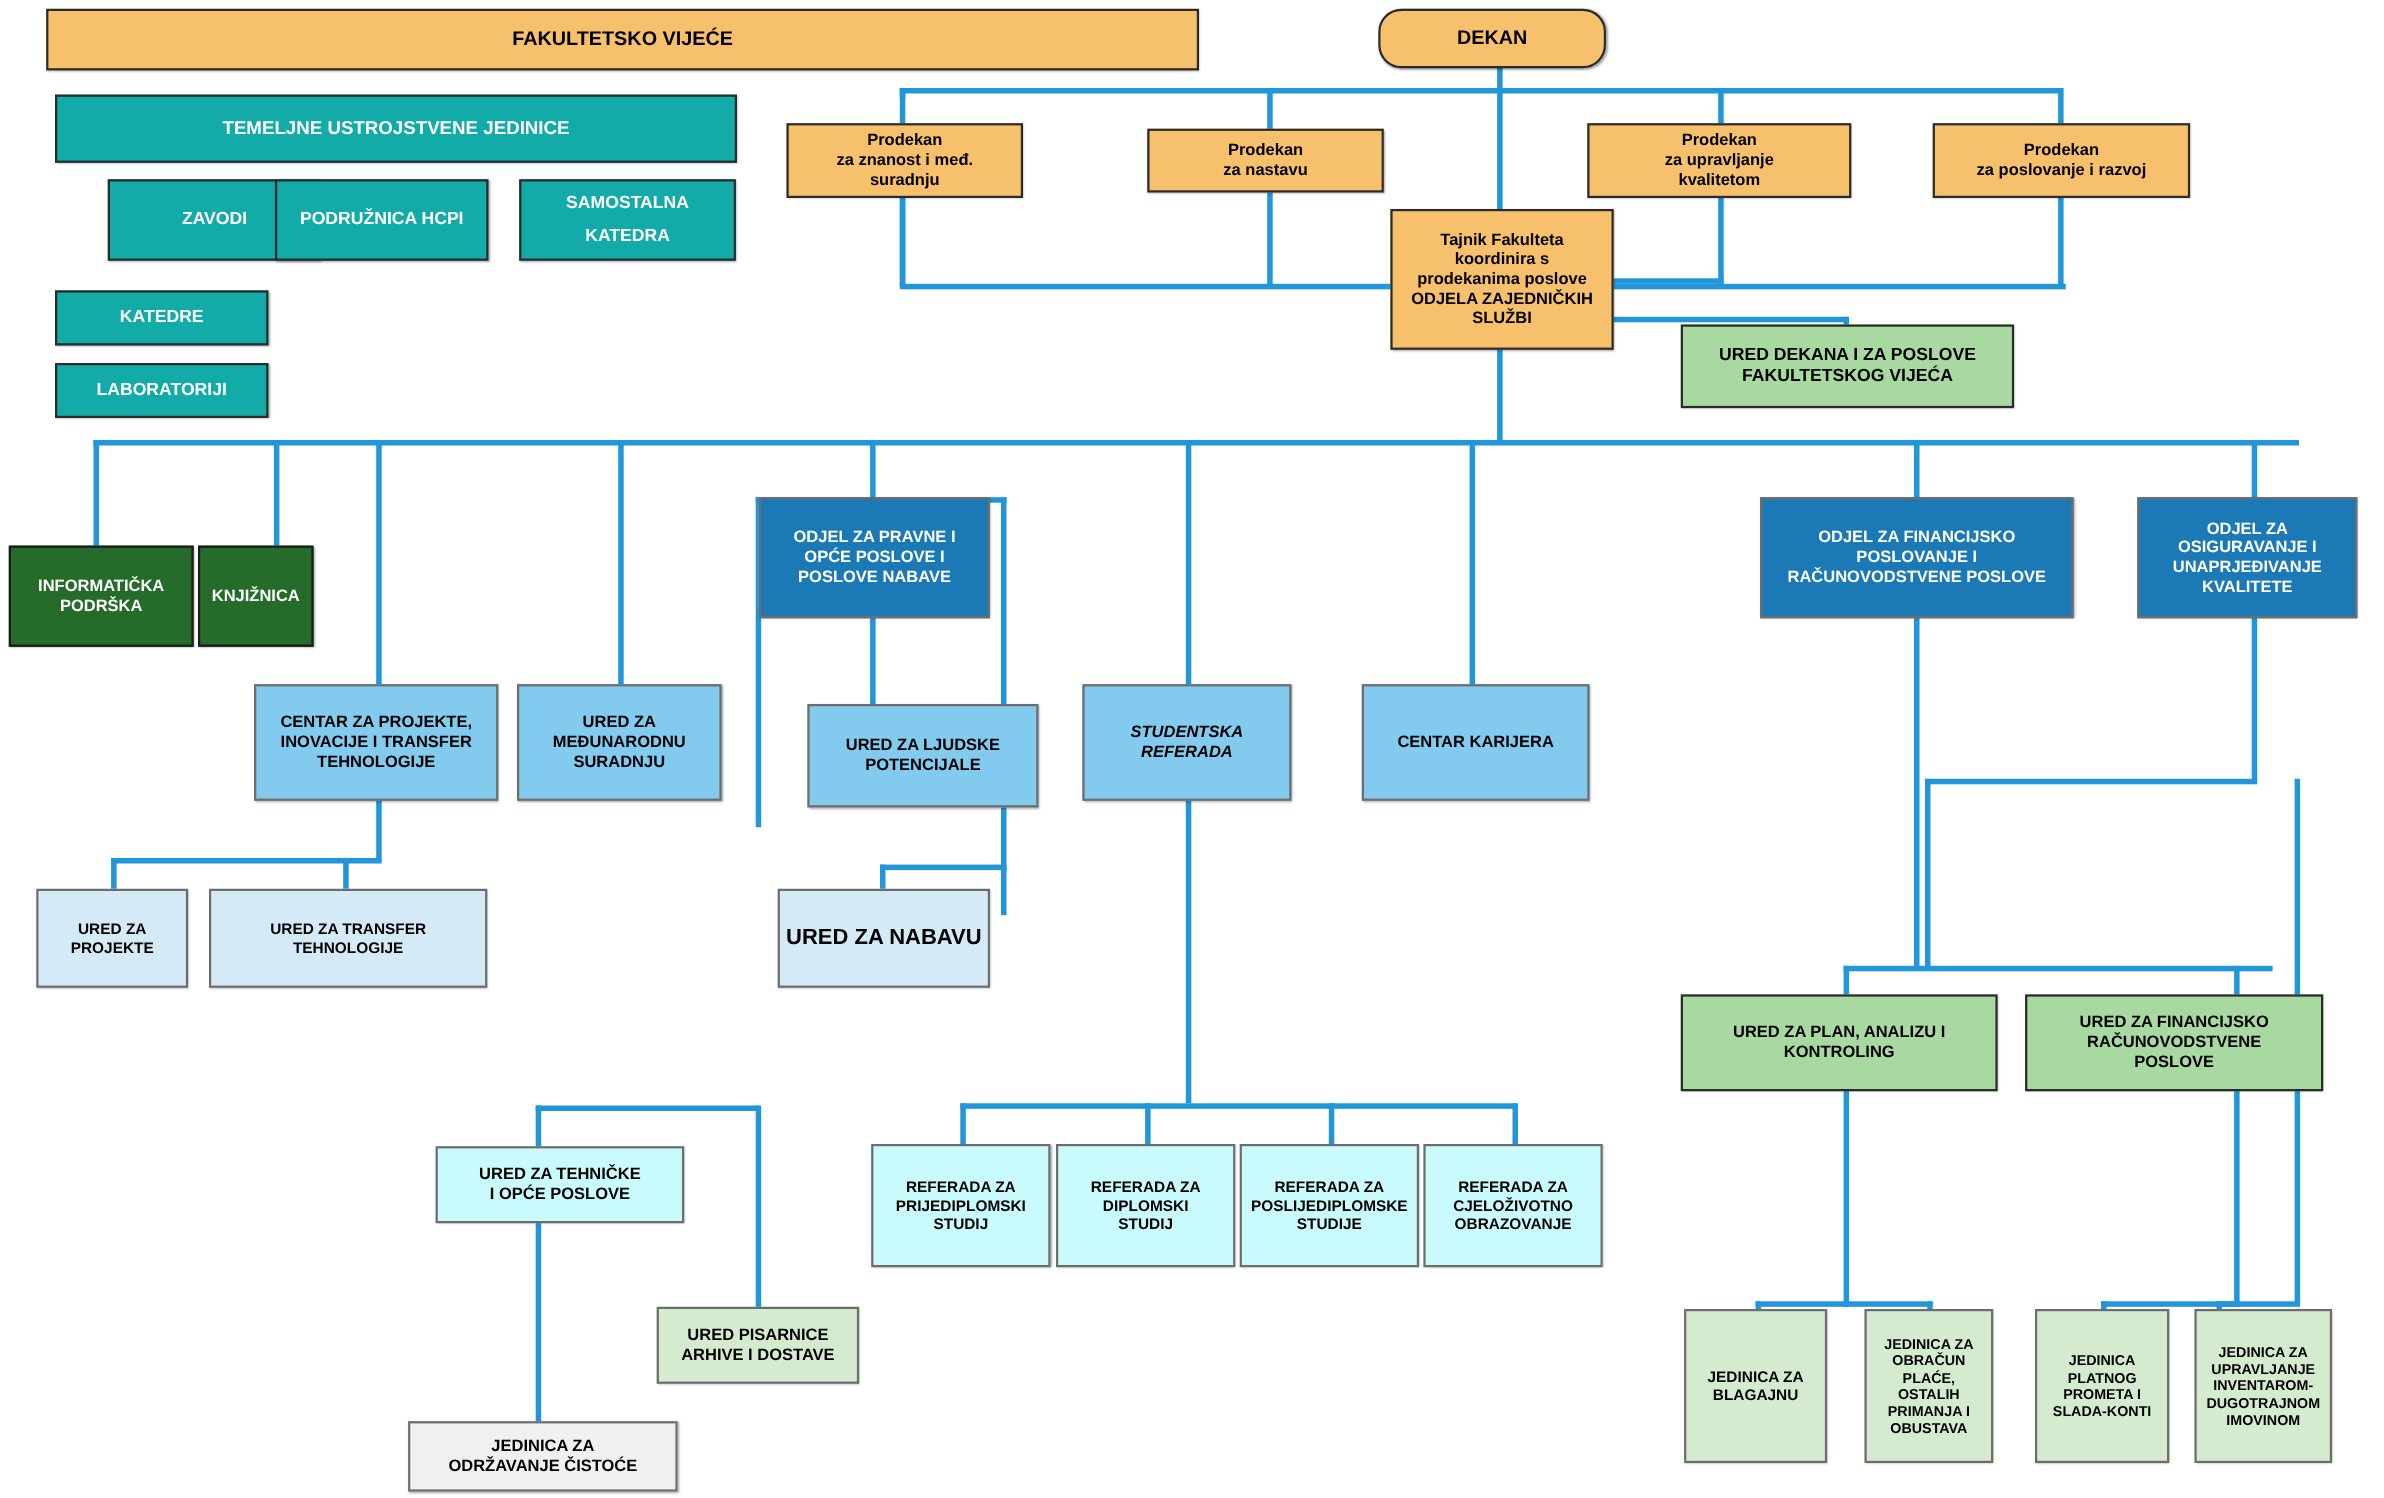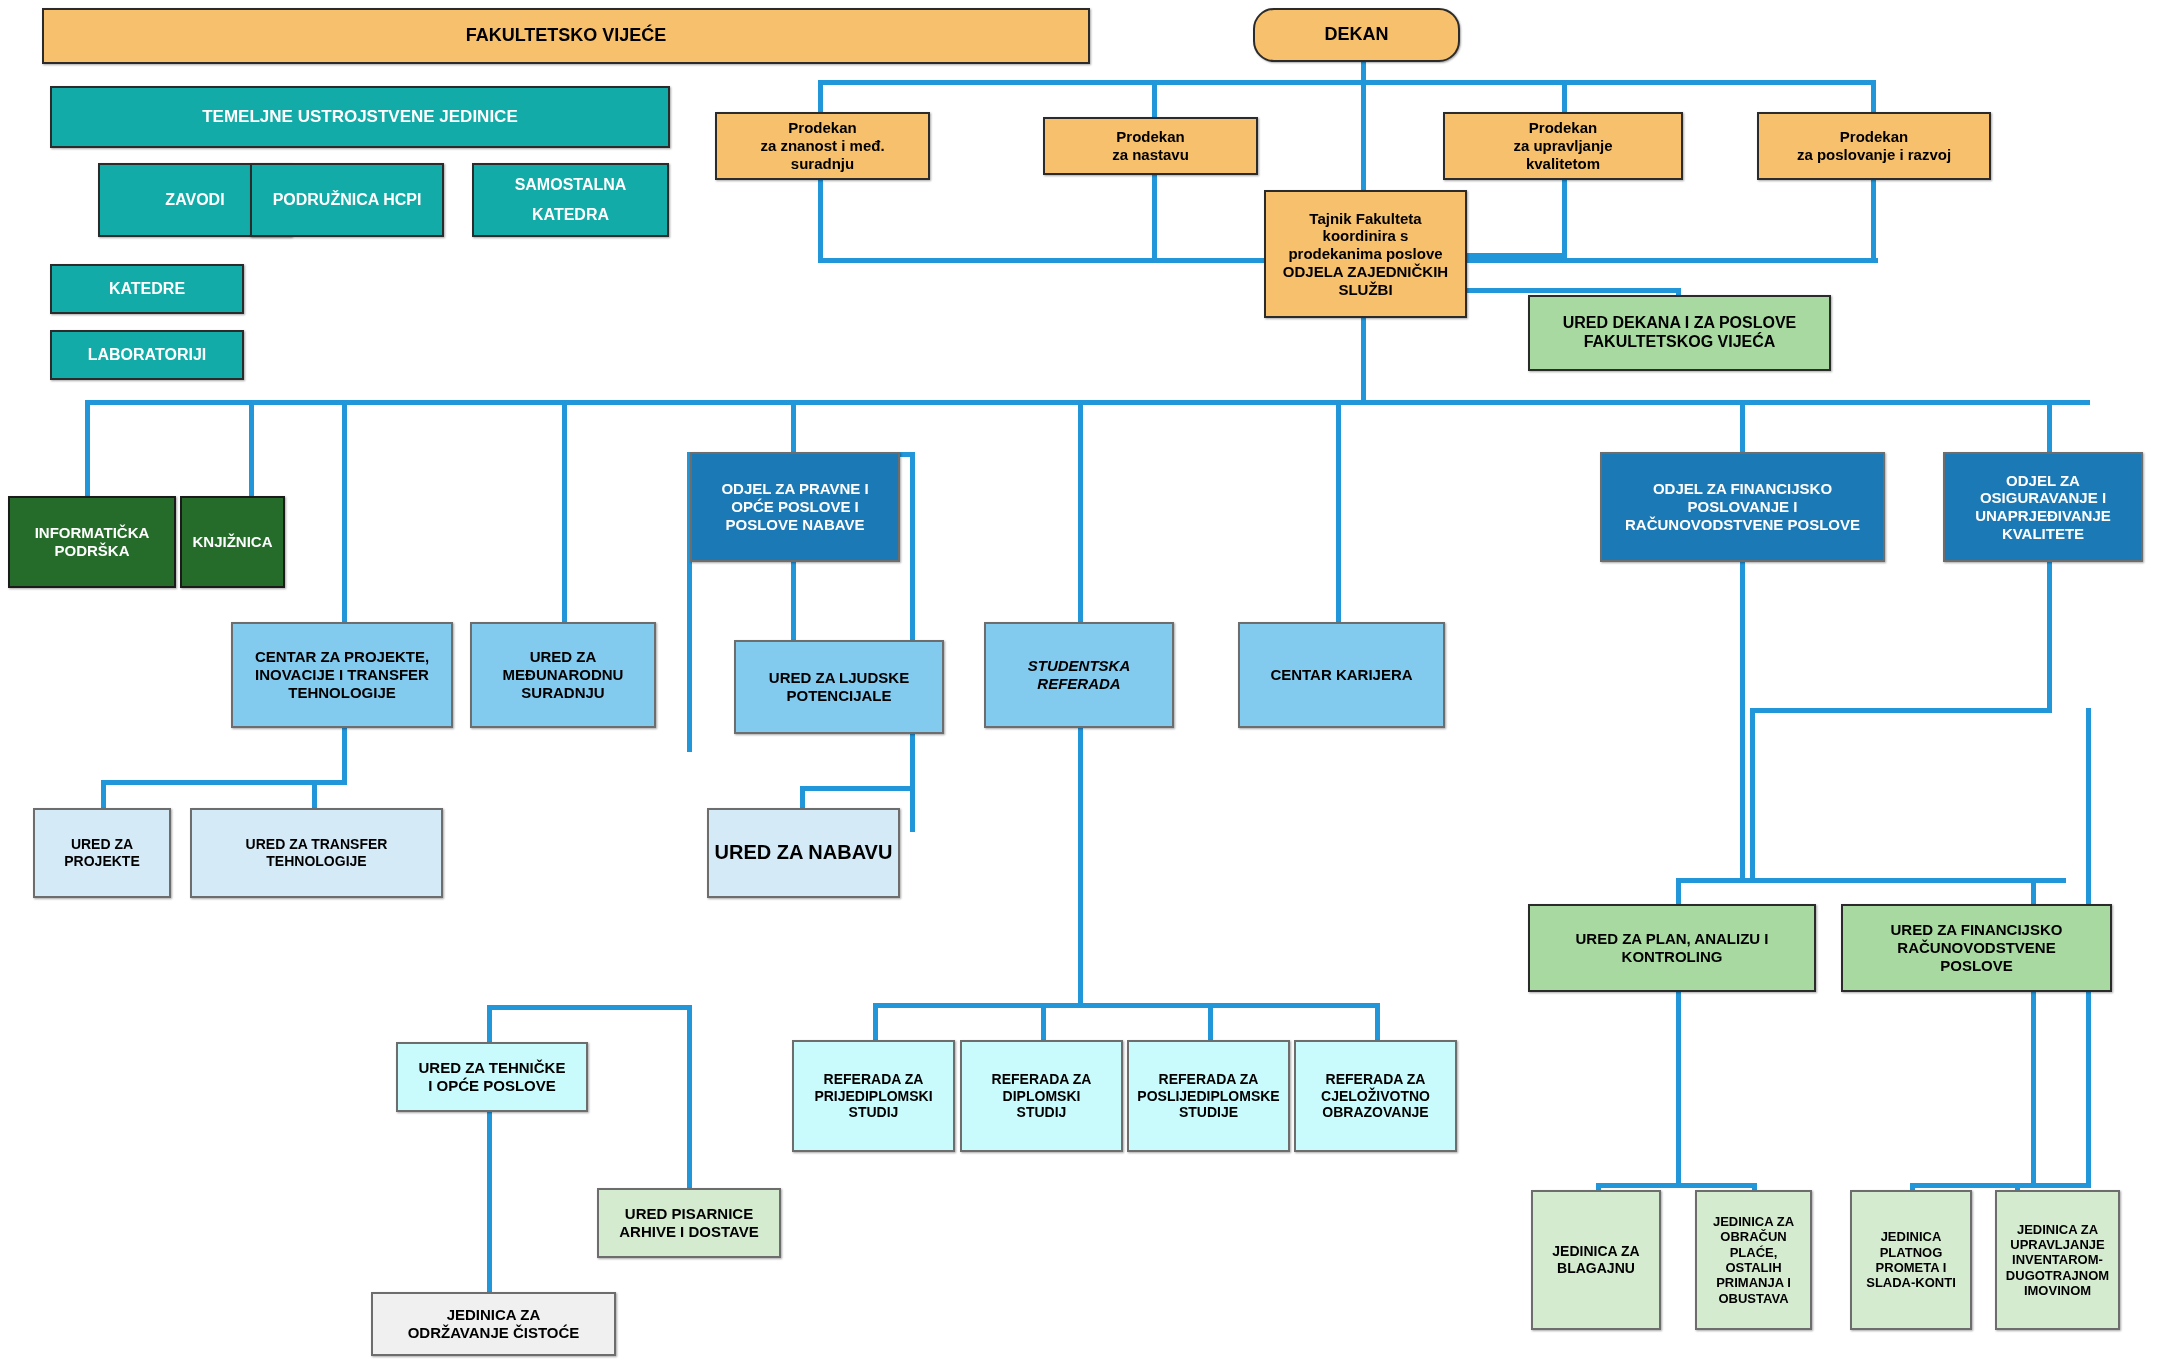--- a/index.html
+++ b/index.html
@@ -224,21 +224,21 @@
     <div class="node n-mblue" style="left:1238px; top:622px; width:207px; height:106px; font-size:15px;">CENTAR KARIJERA</div>
 
     <div class="node n-lblue" style="left:33px; top:808px; width:138px; height:90px; font-size:14px; white-space:pre-line;">URED ZA
 PROJEKTE</div>
 
     <div class="node n-lblue" style="left:190px; top:808px; width:253px; height:90px; font-size:14px; white-space:pre-line;">URED ZA TRANSFER
 TEHNOLOGIJE</div>
 
     <div class="node n-lblue" style="left:707px; top:808px; width:193px; height:90px; font-size:20px;">URED ZA NABAVU</div>
 
-    <div class="node n-cyan" style="left:396px; top:1042px; width:192px; height:70px; font-size:15px; white-space:pre-line;">URED ZA TEHNIČKE
+    <div class="node n-cyan" style="left:396px; top:1042px; width:226px; height:70px; font-size:15px; white-space:pre-line;">URED ZA TEHNIČKE
 I OPĆE POSLOVE</div>
 
     <div class="node n-lgreen" style="left:597px; top:1188px; width:184px; height:70px; font-size:15px; white-space:pre-line;">URED PISARNICE
 ARHIVE I DOSTAVE</div>
 
     <div class="node n-gray" style="left:371px; top:1292px; width:245px; height:64px; font-size:15px; white-space:pre-line;">JEDINICA ZA
 ODRŽAVANJE ČISTOĆE</div>
 
     <div class="node n-cyan" style="left:792px; top:1040px; width:163px; height:112px; font-size:14px; white-space:pre-line;">REFERADA ZA
 PRIJEDIPLOMSKI

